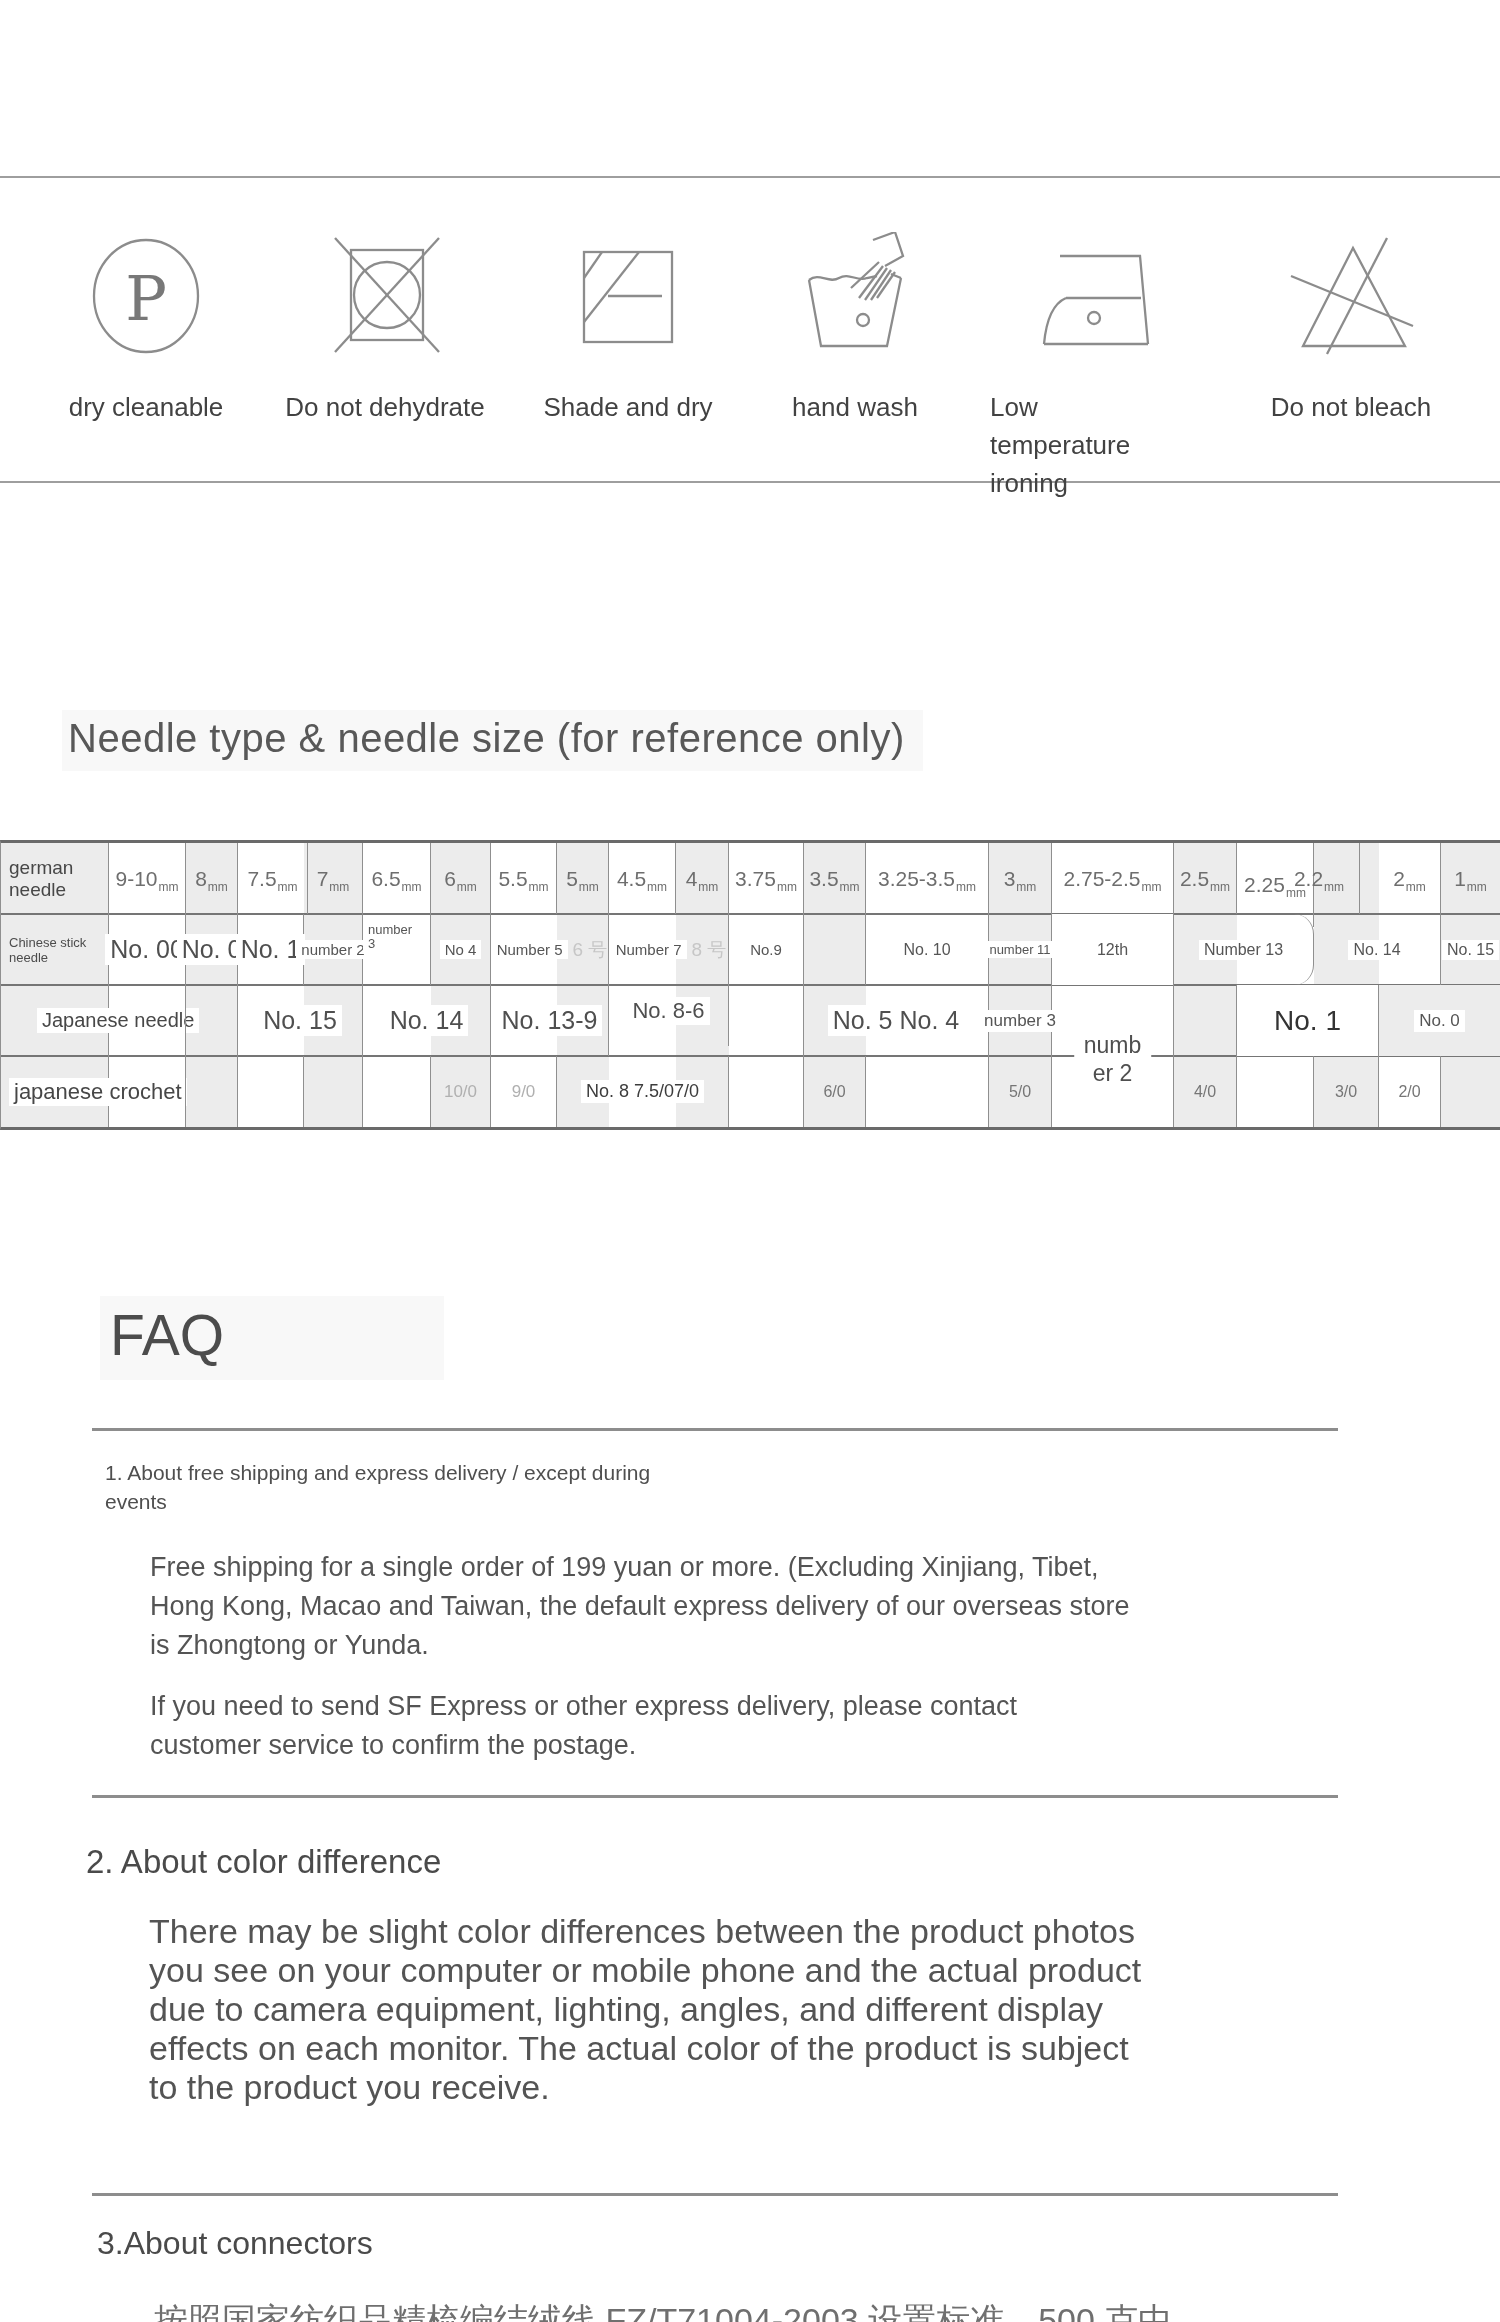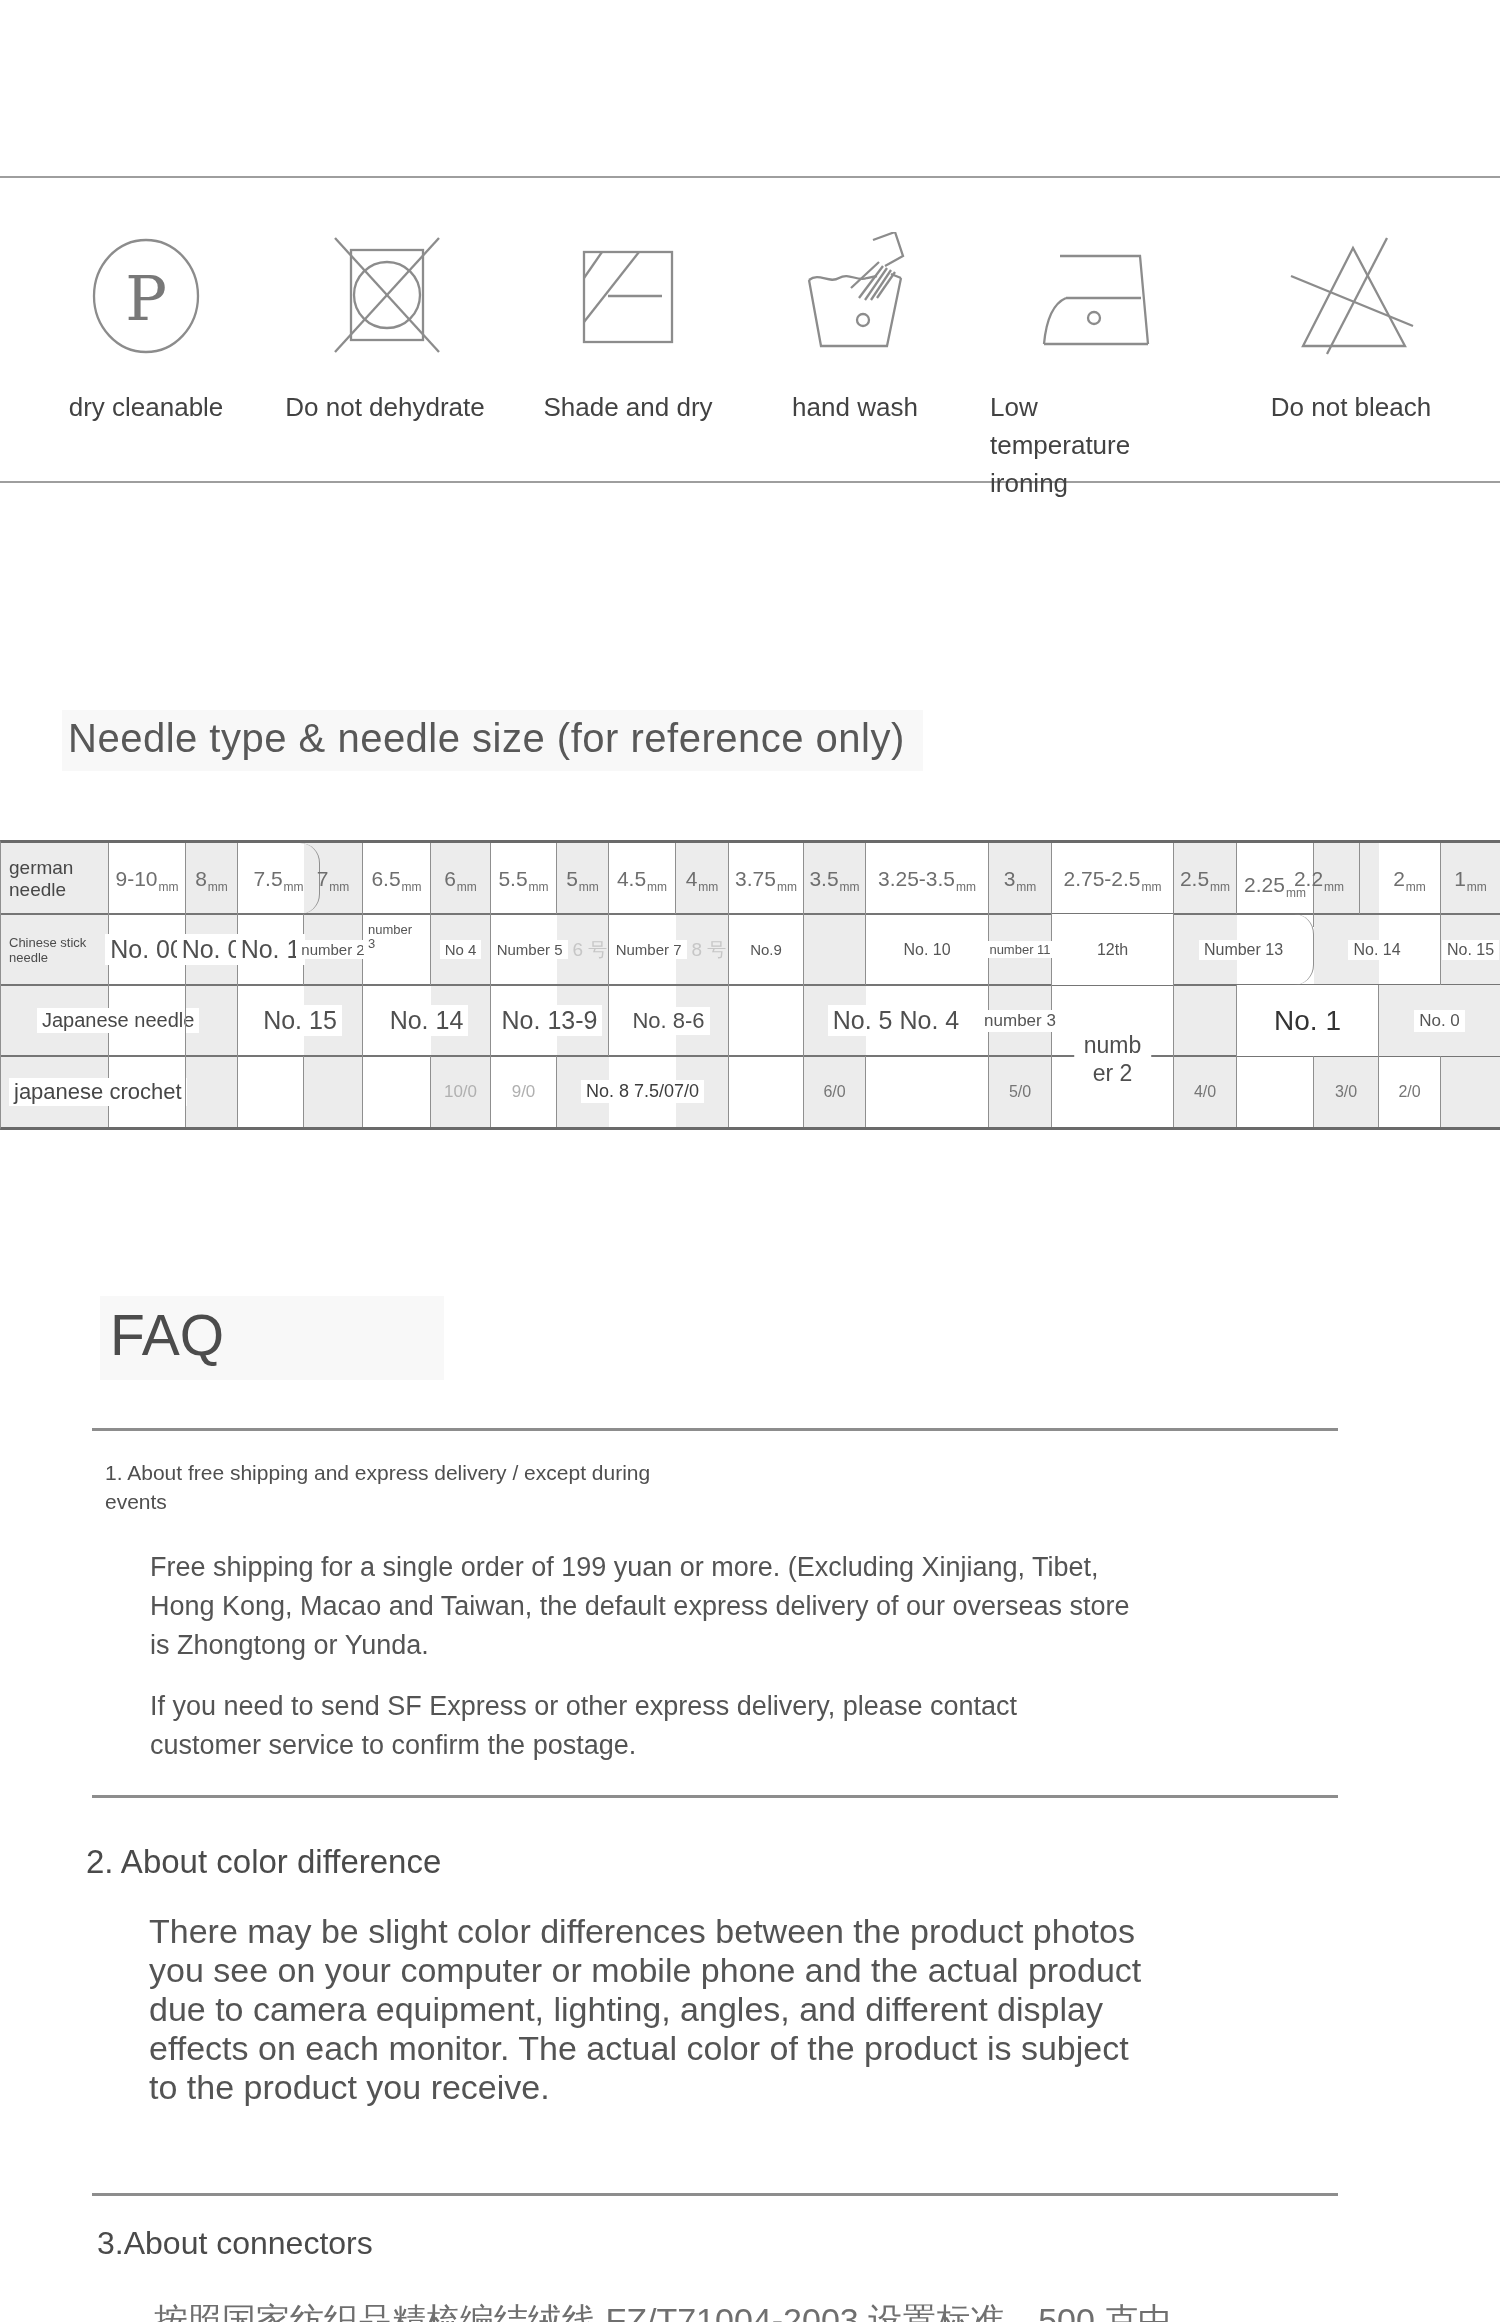--- a/index.html
+++ b/index.html
@@ -183,21 +183,21 @@
       <div class="rowline" style="top: 212px;"></div>
       <div class="cell rl rl0" style="left: 0px; width: 108px; top: 0px; height: 71px;">
         <span class="tx">german needle</span>
       </div>
       <div class="cell r1" style="left: 108px; width: 77px; top: 0px; height: 71px;">
         <span class="tx"><span>9-10</span><span class="u">mm</span></span>
       </div>
       <div class="cell r1" style="left: 185px; width: 52px; top: 0px; height: 71px;">
         <span class="tx"><span>8</span><span class="u">mm</span></span>
       </div>
-      <div class="cell r1" style="left: 237px; width: 82px; top: 0px; height: 71px; border-radius: 20px;">
+      <div class="cell r1" style="left: 237px; width: 70px; top: 0px; height: 71px;">
         <span class="tx"><span>7.5</span><span class="u">mm</span></span>
       </div>
       <div class="cell r1" style="left: 303px; width: 59px; top: 0px; height: 71px;">
         <span class="tx"><span>7</span><span class="u">mm</span></span>
       </div>
       <div class="cell r1" style="left: 362px; width: 68px; top: 0px; height: 71px;">
         <span class="tx"><span>6.5</span><span class="u">mm</span></span>
       </div>
       <div class="cell r1" style="left: 430px; width: 60px; top: 0px; height: 71px;">
         <span class="tx"><span>6</span><span class="u">mm</span></span>
@@ -303,21 +303,21 @@
       <div class="cell " style="left: 185px; width: 52px; top: 142px; height: 71px;"></div>
       <div class="cell b xl" style="left: 237px; width: 125px; top: 142px; height: 71px;">
         <span class="tx">No. 15</span>
       </div>
       <div class="cell b xl" style="left: 362px; width: 128px; top: 142px; height: 71px;">
         <span class="tx">No. 14</span>
       </div>
       <div class="cell b xl" style="left: 490px; width: 118px; top: 142px; height: 71px;">
         <span class="tx">No. 13-9</span>
       </div>
-      <div class="cell b lg2" style="left: 608px; width: 120px; top: 142px; height: 71px;">
+      <div class="cell b lg2" style="left: 608px; width: 120px; top: 132px; height: 71px;">
         <span class="tx">No. 8-6</span>
       </div>
       <div class="cell " style="left: 728px; width: 75px; top: 142px; height: 71px;"></div>
       <div class="cell b xl" style="left: 803px; width: 185px; top: 142px; height: 71px;">
         <span class="tx">No. 5 No. 4</span>
       </div>
       <div class="cell b sm2" style="left: 988px; width: 63px; top: 142px; height: 71px;">
         <span class="tx">number 3</span>
       </div>
       <div class="cell overlap" style="left: 1051px; width: 122px; top: 142px; height: 71px;">

